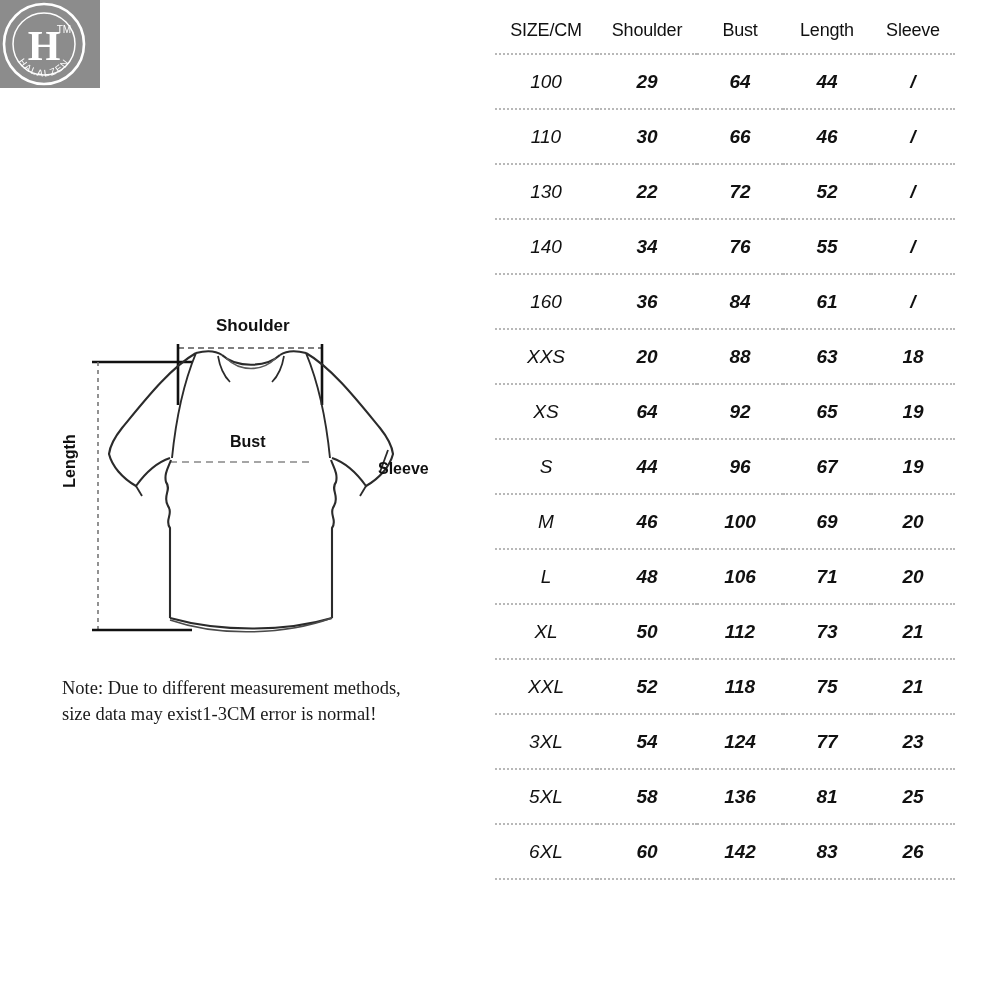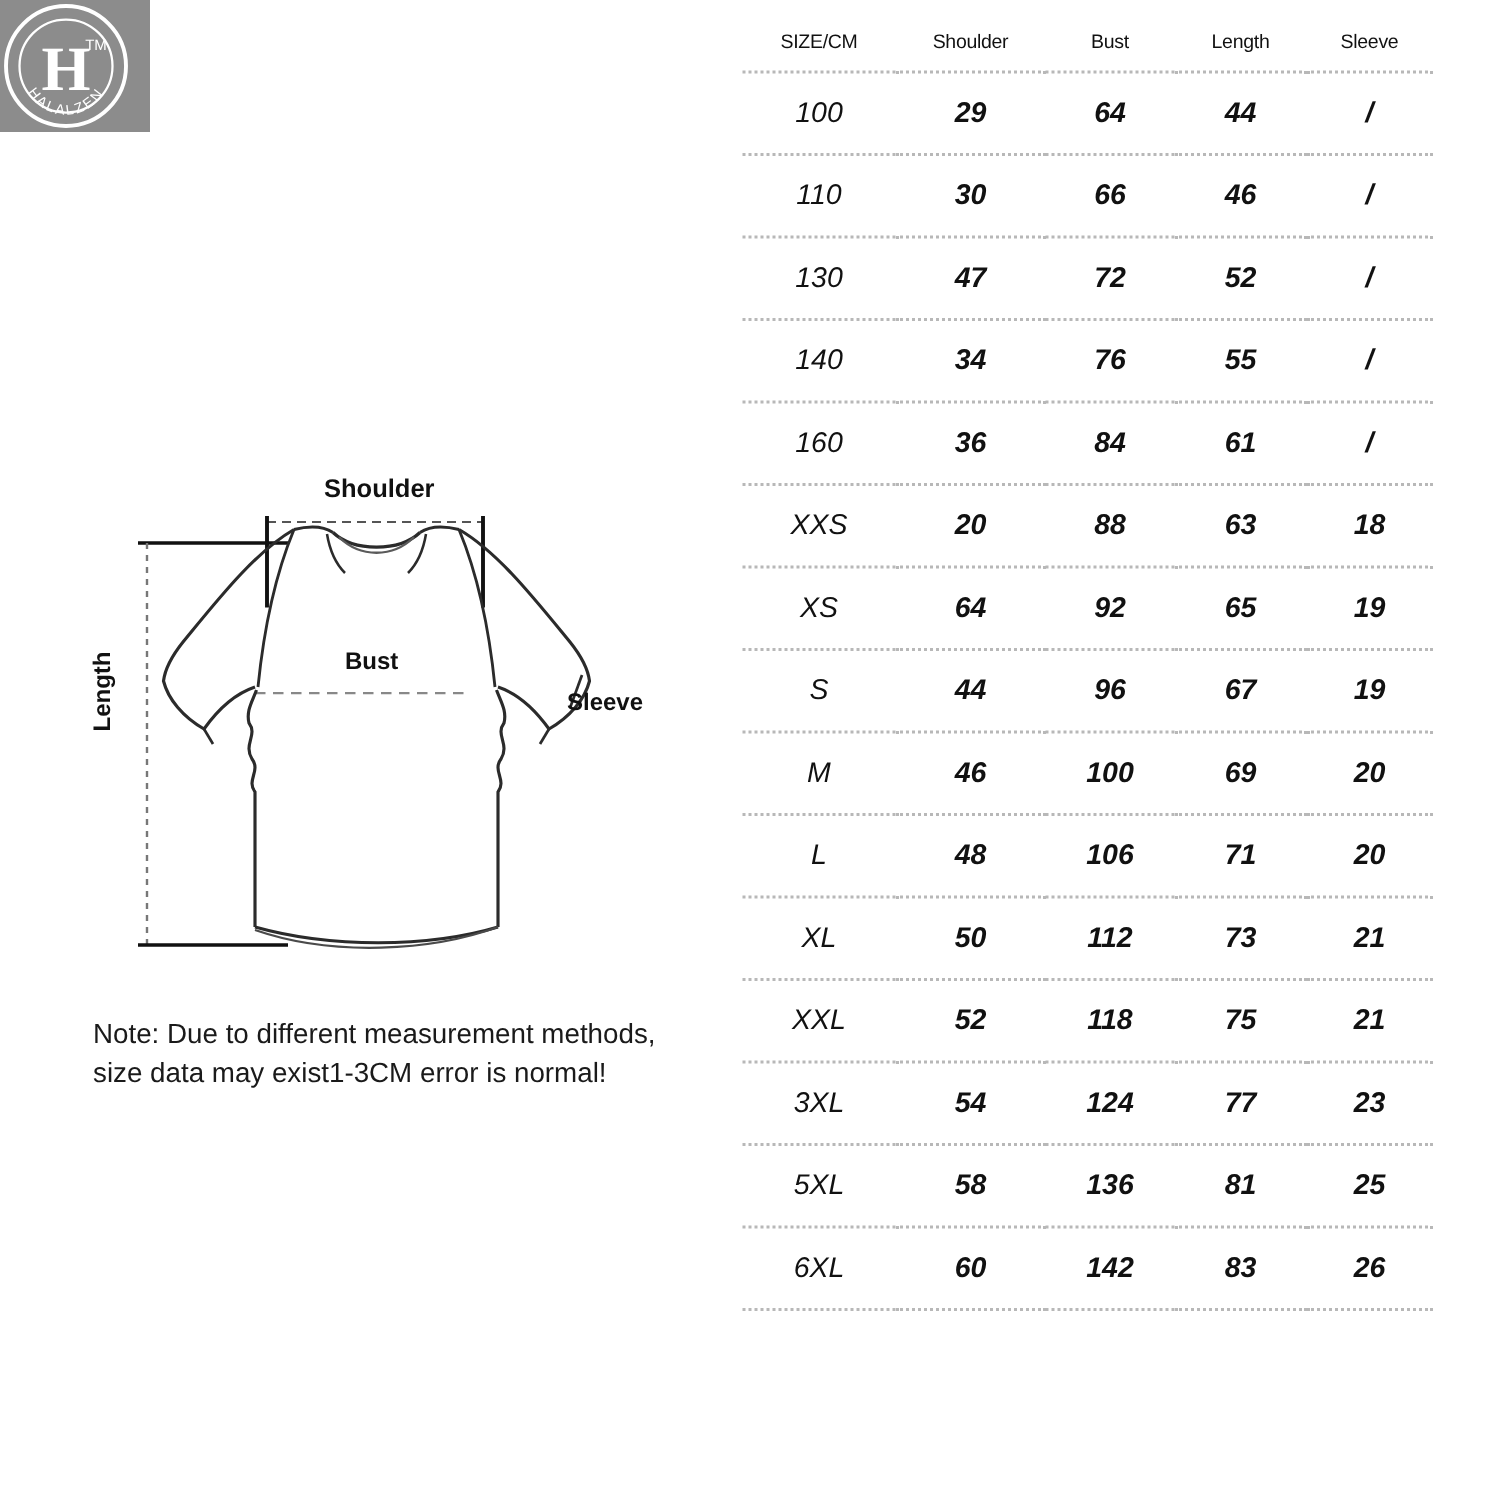--- a/index.html
+++ b/index.html
@@ -56,21 +56,21 @@
     transform: rotate(-90deg);
     transform-origin: center center;
   }
 
   
   #note-block {
     position: absolute;
     left: 62px;
     top: 676px;
     width: 420px;
-    font-family: Liberation Sans, sans-serif;
+    font-family: Liberation Serif, serif;
     font-size: 18.5px;
     line-height: 1.38;
     color: #1a1a1a;
   }
 
   
   #size-table-panel {
     position: absolute;
     left: 495px;
     top: 20px;
@@ -83,21 +83,21 @@
   }
   table.size-table col.c-size     { width: 102px; }
   table.size-table col.c-shoulder { width: 100px; }
   table.size-table col.c-bust     { width: 86px;  }
   table.size-table col.c-length   { width: 88px;  }
   table.size-table col.c-sleeve   { width: 84px;  }
 
   table.size-table th {
     font-family: "Liberation Sans", sans-serif;
     font-weight: normal;
-    font-size: 13px;
+    font-size: 18px;
     color: #111111;
     text-align: center;
     padding: 0 0 12px 0;
     letter-spacing: -0.2px;
   }
   table.size-table tbody tr {
     border-top: 2px dotted #b8b8b8;
     font-style: italic;
   }
   table.size-table tbody tr:last-child {
@@ -229,21 +229,21 @@
         </tr>
         <tr>
           <td class="cell-size">110</td>
           <td class="cell-num">30</td>
           <td class="cell-num">66</td>
           <td class="cell-num">46</td>
           <td class="cell-num">/</td>
         </tr>
         <tr>
           <td class="cell-size">130</td>
-          <td class="cell-num">47</td>
+          <td class="cell-num">22</td>
           <td class="cell-num">72</td>
           <td class="cell-num">52</td>
           <td class="cell-num">/</td>
         </tr>
         <tr>
           <td class="cell-size">140</td>
           <td class="cell-num">34</td>
           <td class="cell-num">76</td>
           <td class="cell-num">55</td>
           <td class="cell-num">/</td>

